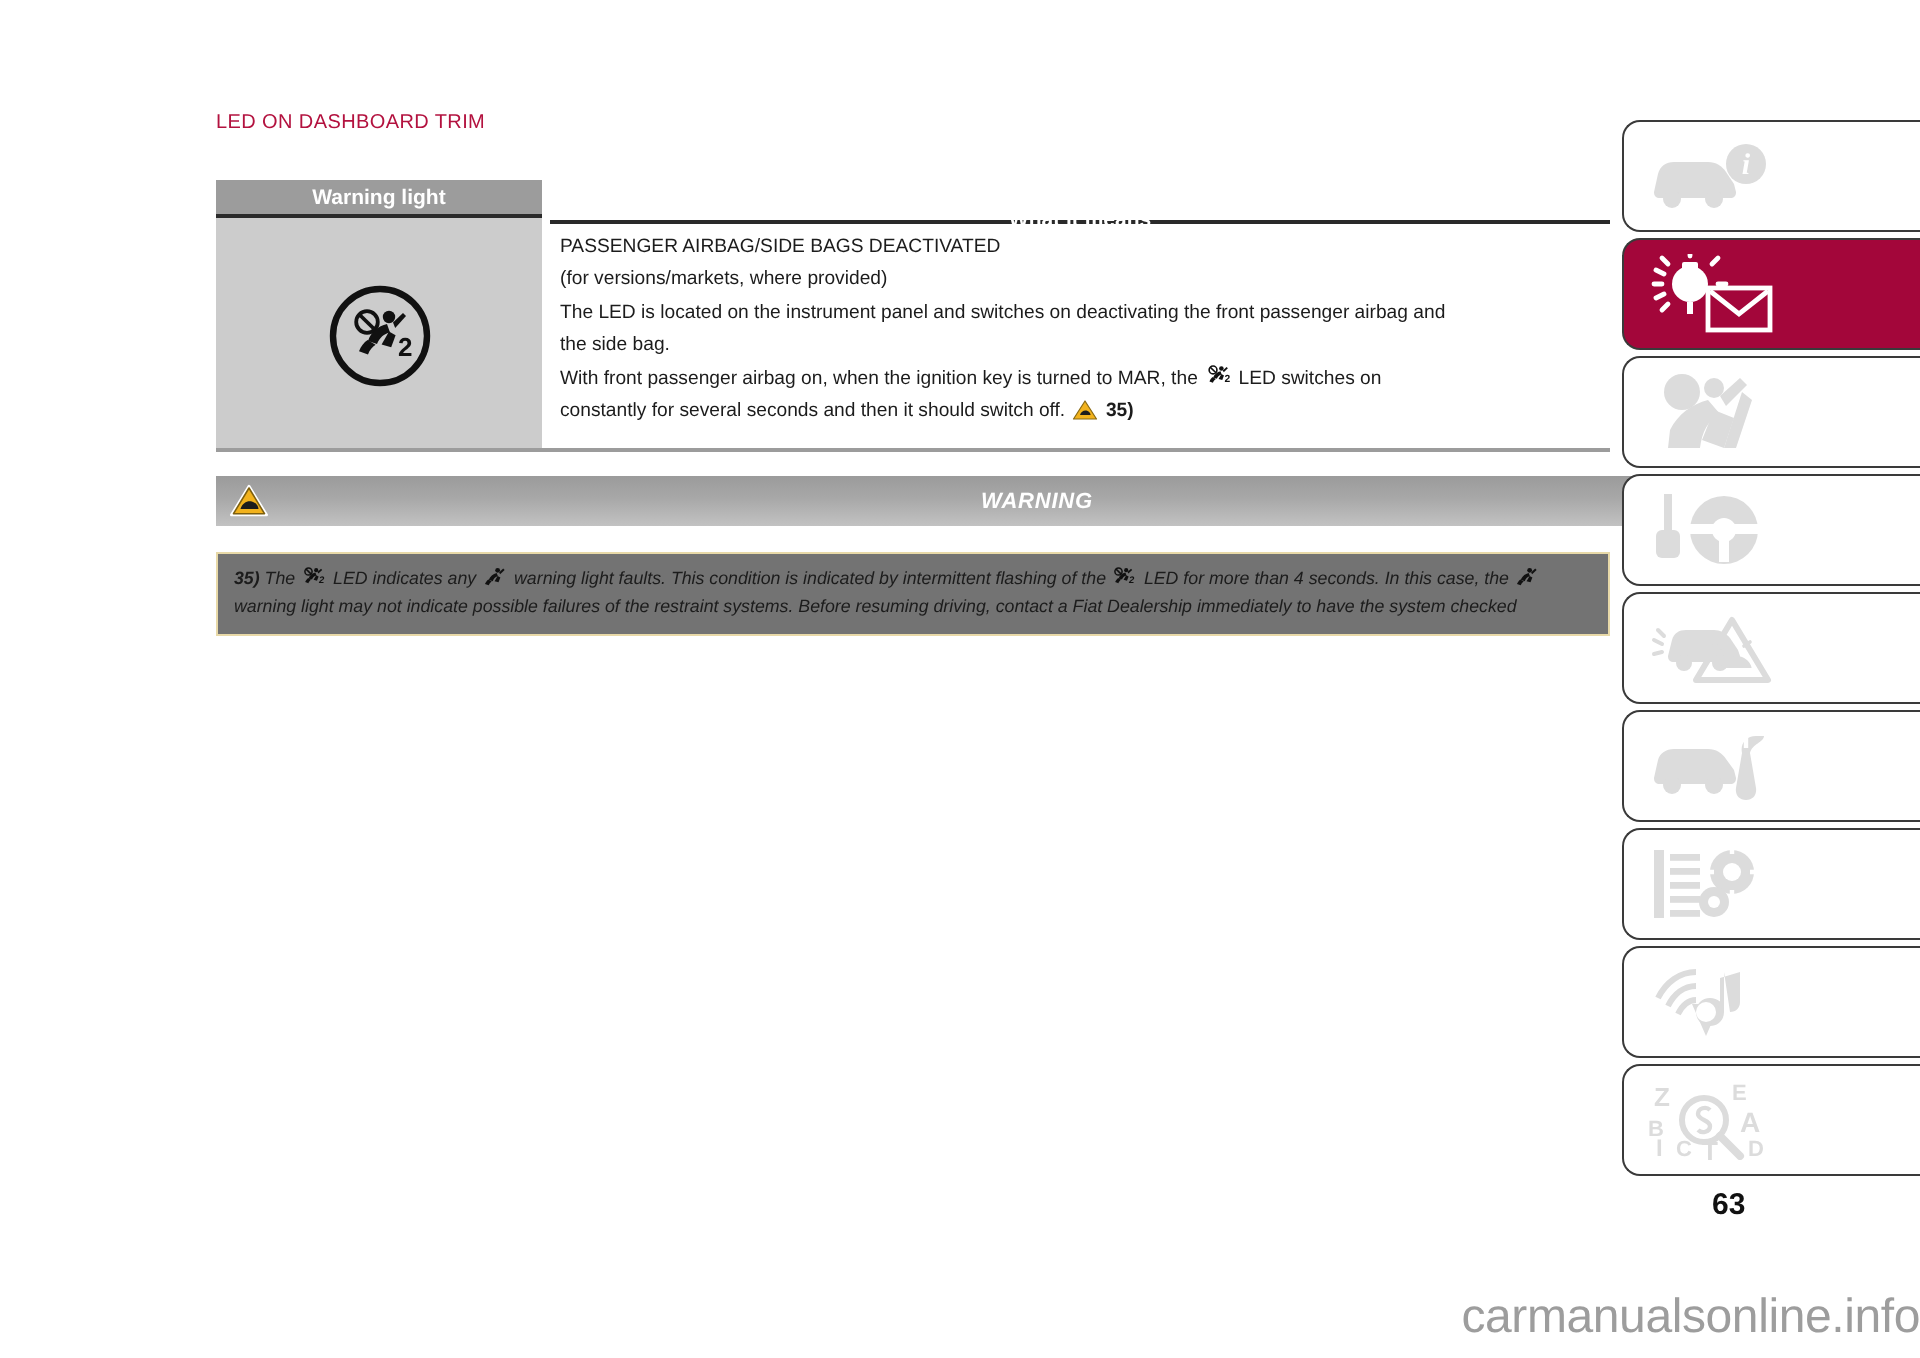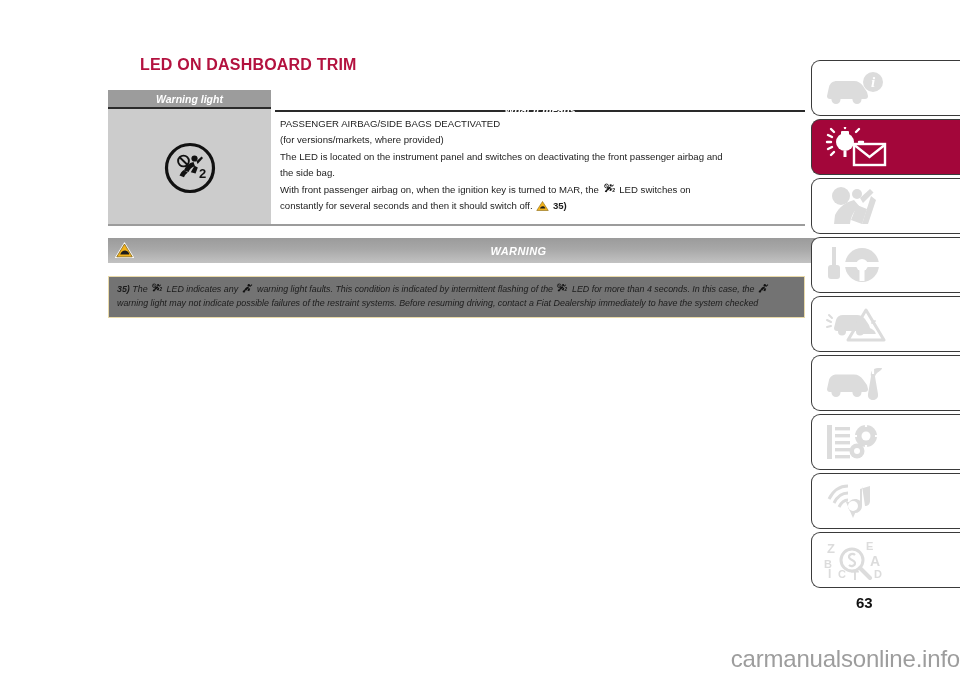--- a/index.html
+++ b/index.html
@@ -13,39 +13,37 @@
     position: relative;
     font-family: "Liberation Sans", sans-serif;
     overflow: hidden;
   }
 
   
   #page-title {
     position: absolute;
     left: 108px;
     top: 56px;
-    font-size: 16px;
-    font-weight: bold;
+    font-size: 10px;
+    font-weight: normal;
     letter-spacing: 0.2px;
     color: #b3123f;
-    margin-left: 32px;
   }
 
   
   #warning-table {
     position: absolute;
     left: 108px;
     top: 90px;
     width: 697px;
   }
   .thead {
     display: flex;
     height: 19px;
     gap: 4px;
-    font-style: italic;
   }
   .th {
     background: #9c9c9c;
     color: #ffffff;
     font-size: 10.5px;
     font-weight: bold;
     display: flex;
     align-items: center;
     justify-content: center;
     border-bottom: 2px solid #2a2a2a;

